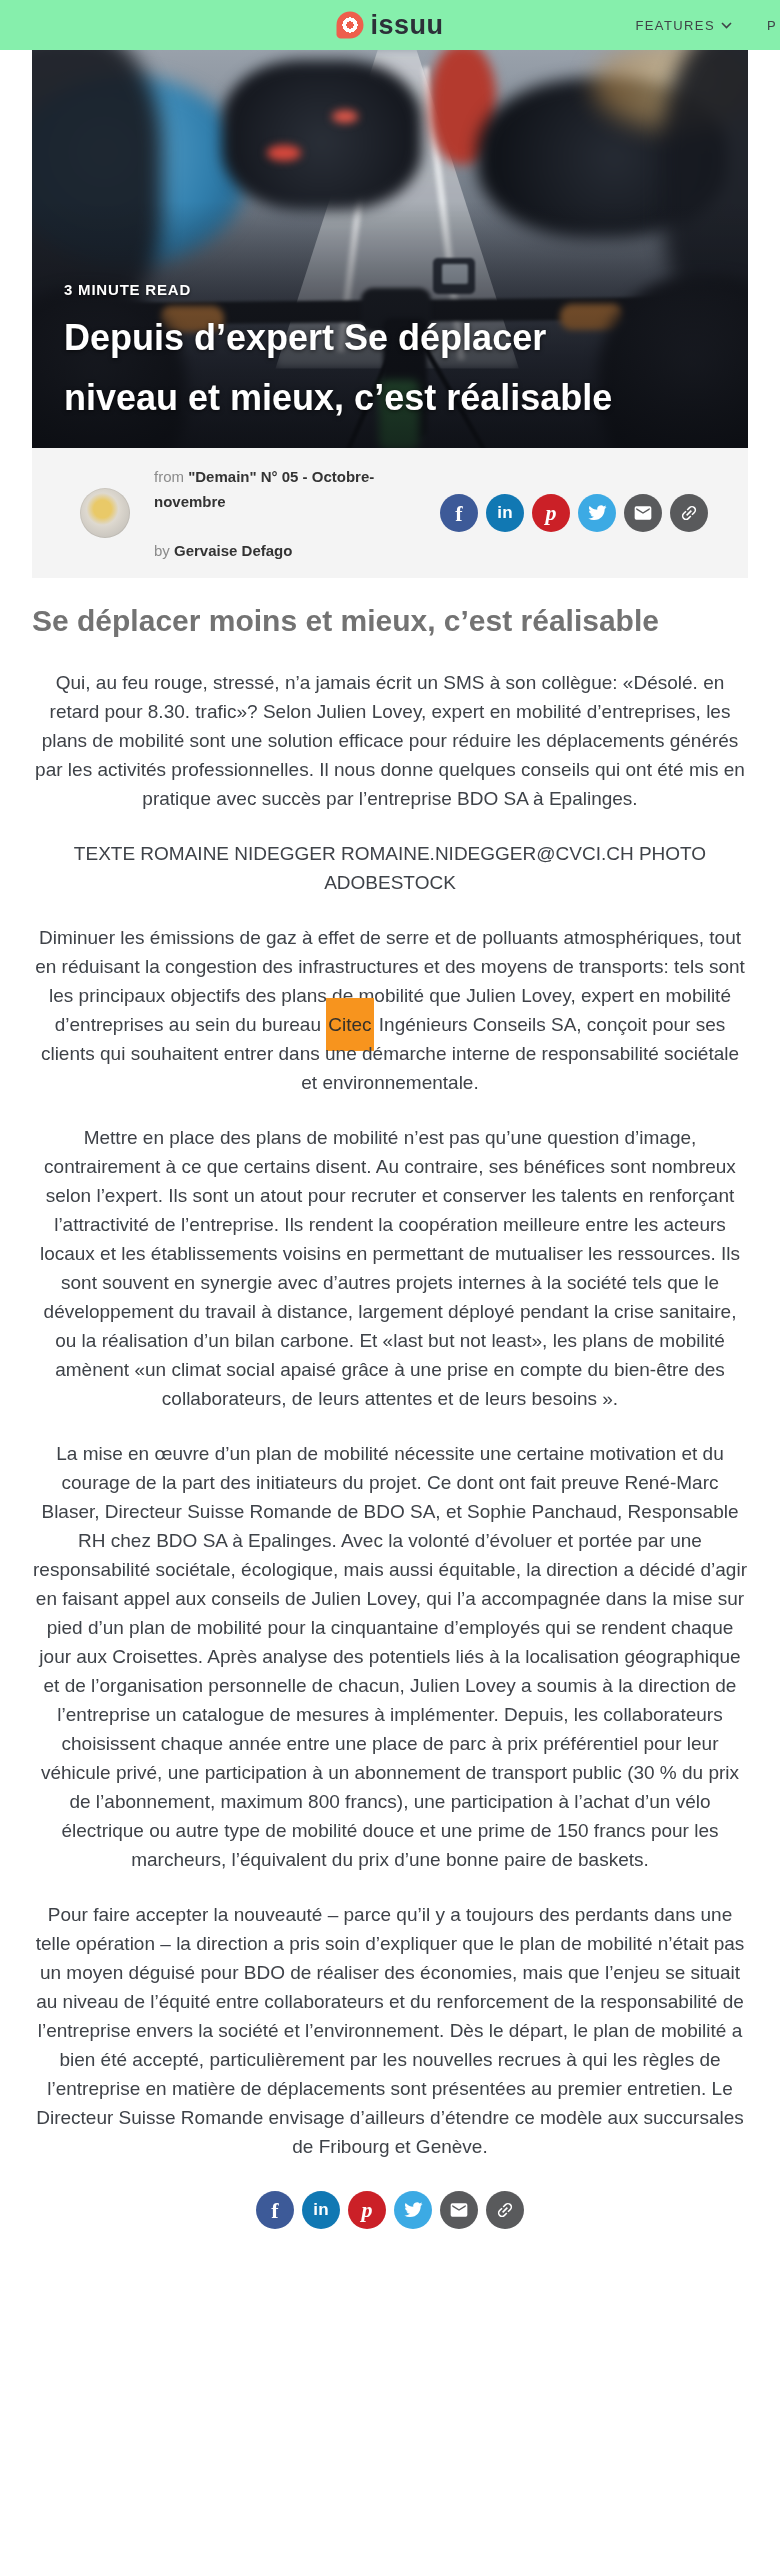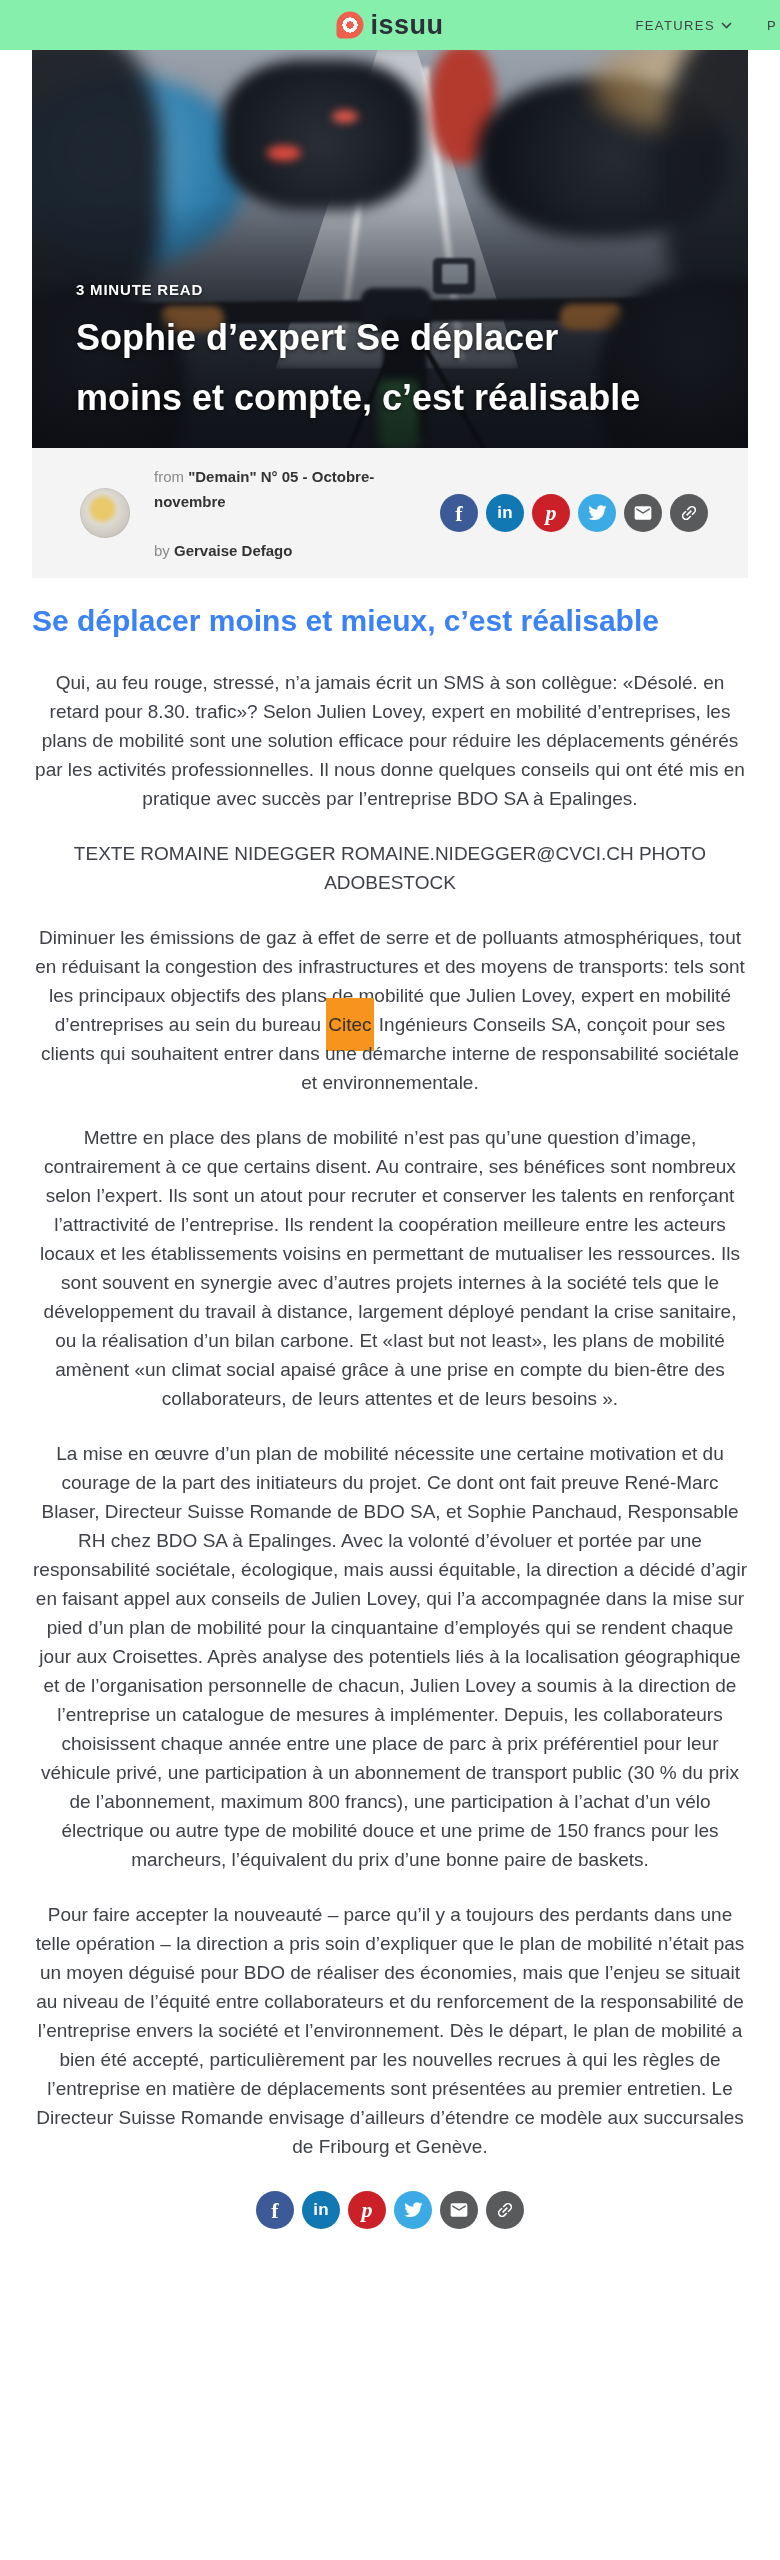--- a/index.html
+++ b/index.html
@@ -58,21 +58,21 @@
               background:radial-gradient(circle at 55% 40%, #22252d, #0e1015 70%); filter:blur(7px); }
   .h-fist-r { left:566px; top:226px; width:210px; height:220px; border-radius:45%;
               background:radial-gradient(circle at 45% 40%, #23262e, #0e1015 70%); filter:blur(7px); }
   .h-arm-l { left:-60px; top:-20px; width:190px; height:300px; border-radius:40%; background:#171a21; filter:blur(10px); opacity:.9; }
   .h-arm-r { left:630px; top:-30px; width:190px; height:320px; border-radius:40%; background:#171a21; filter:blur(10px); opacity:.9; }
   .h-cable { left:47%; top:282px; width:5px; height:130px; background:#0b0d10; transform:rotate(24deg); filter:blur(1px); }
   .h-cable2 { left:58%; top:270px; width:5px; height:140px; background:#0b0d10; transform:rotate(-30deg); filter:blur(1px); }
   .h-post-green { left:48.5%; top:330px; width:40px; height:70px; background:#3c8a48; border-radius:8px; filter:blur(4px); }
   .h-overlay { left:0; top:0; width:100%; height:100%;
                background:linear-gradient(180deg, rgba(18,20,26,0) 38%, rgba(15,17,23,.45) 62%, rgba(11,13,18,.78) 100%); }
-  .hero-caption { position:absolute; left:44px; right:40px; bottom:20px; color:#fff; }
+  .hero-caption { position:absolute; left:32px; right:40px; bottom:20px; color:#fff; }
   .read-time { font-size:15px; font-weight:600; letter-spacing:.8px; margin-bottom:10px;
                text-shadow:0 1px 3px rgba(0,0,0,.6); }
   .hero-title { font-size:36px; font-weight:700; line-height:60px; max-width:620px;
                 text-shadow:0 1px 4px rgba(0,0,0,.65); }
   .hero-title span { display:block; }
 
   
   .byline-band { margin:0 32px; width:716px; height:130px; background:#f4f4f4;
                  display:flex; align-items:center; padding:0 40px 0 48px; }
   .avatar { width:50px; height:50px; border-radius:50%; flex:0 0 auto; cursor:pointer;
@@ -88,21 +88,21 @@
                 justify-content:center; color:#fff; cursor:pointer; flex:0 0 auto; }
   .share-icon svg { display:block; }
   .c-fb { background:#3d5a98; } .c-li { background:#1178b3; } .c-pi { background:#cb2027; }
   .c-tw { background:#3caae4; } .c-gy { background:#595a5c; }
   .glyph-f  { font-size:22px; font-weight:700; font-family:"Liberation Serif","DejaVu Serif",serif; margin-top:2px; }
   .glyph-in { font-size:17px; font-weight:700; letter-spacing:.3px; }
   .glyph-p  { font-size:22px; font-weight:700; font-family:"Liberation Serif","DejaVu Serif",serif; font-style:italic; }
 
   
   .article { margin:0 32px; width:716px; padding-top:22px; color:#3e4248; }
-  .article-heading { font-size:30px; font-weight:700; color:#3b82f6; margin:0 0 26px; line-height:42px; }
+  .article-heading { font-size:30px; font-weight:700; color:#737373; margin:0 0 26px; line-height:42px; }
   .article p { font-size:19px; line-height:29px; margin:0 0 26px; color:#3e4248;text-align:center; }
   .hl { background:#f7941e; color:#33302b; padding:16px 2px; }
 
   
   .footer-share { display:flex; justify-content:center; gap:8px; margin:30px 32px 0; width:716px; }
 </style>
 </head>
 <body>
 
 <div class="page">
@@ -147,22 +147,22 @@
     <div class="shape h-computer"></div>
     <div class="shape h-screen"></div>
     <div class="shape h-grip-l"></div>
     <div class="shape h-grip-r"></div>
     <div class="shape h-fist-l"></div>
     <div class="shape h-fist-r"></div>
     <div class="shape h-overlay"></div>
     <div class="hero-caption">
       <div class="read-time">3 MINUTE READ</div>
       <div class="hero-title">
-        <span>Sophie d’expert Se déplacer</span>
-        <span>moins et compte, c’est réalisable</span>
+        <span>Depuis d’expert Se déplacer</span>
+        <span>niveau et mieux, c’est réalisable</span>
       </div>
     </div>
   </div>
 
   <div class="byline-band">
     <div class="avatar"></div>
     <div class="byline-text">
       <div>
         <span class="byline-from">from</span>
         <span class="byline-pub">"Demain" N° 05 - Octobre-novembre</span>

